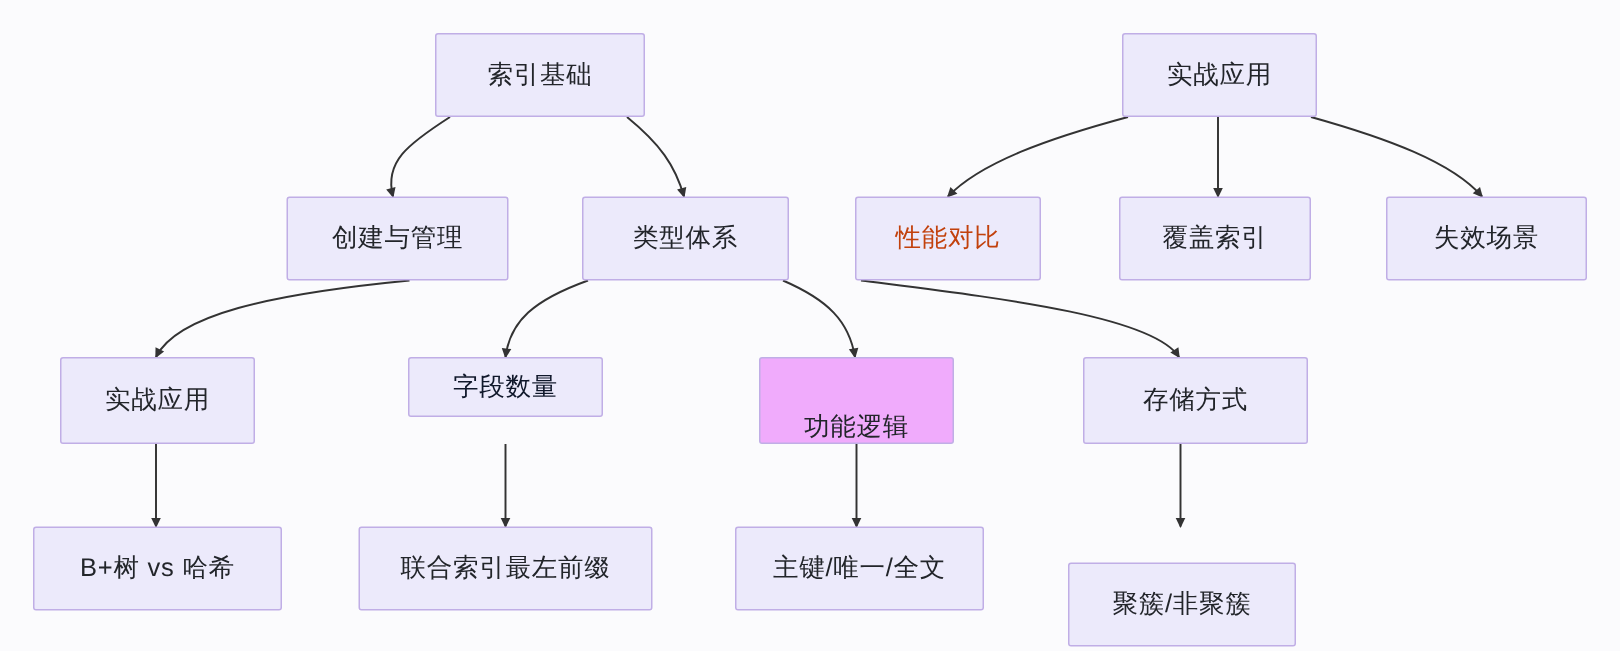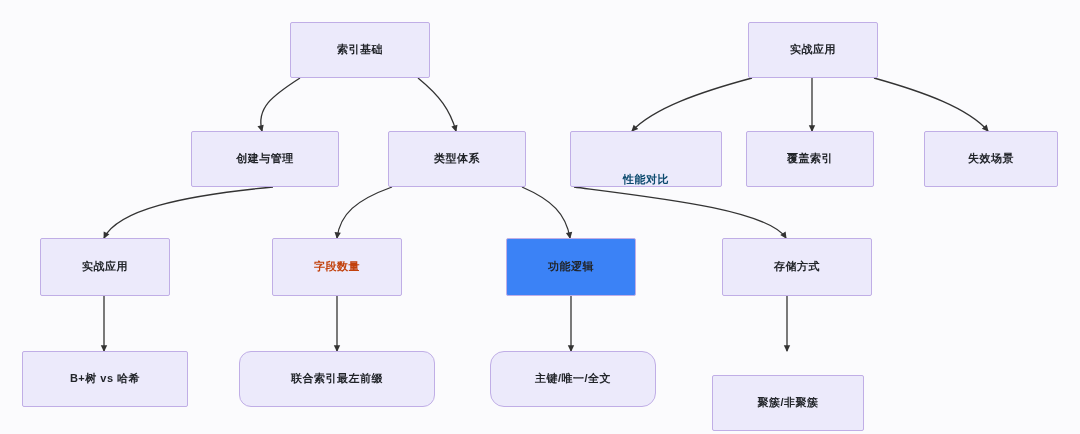--- a/index.html
+++ b/index.html
@@ -28,26 +28,25 @@
   .node {
     position: absolute;
     box-sizing: border-box;
     background: #eceafb;
     border: 1.4px solid #c0aee6;
     border-radius: 2px;
     display: flex;
     align-items: center;
     justify-content: center;
     color: #22252a;
-    font-size: 11px;
+    font-size: 17px;
     letter-spacing: 0.5px;
     line-height: 1.2;
     white-space: nowrap;
     z-index: 2;
-    font-weight: bold;
   }
   .node .label {
     display: block;
     text-align: center;
   }
 </style>
 </head>
 <body>
 
 <div id="canvas">
@@ -81,48 +80,48 @@
       </div>
       <div class="node" style="left: 748px; top: 22px; width: 130px; height: 56px; background: rgb(236, 234, 251); border-color: rgb(192, 174, 230); color: rgb(34, 37, 42);">
         <span class="label">实战应用</span>
       </div>
       <div class="node" style="left: 191px; top: 131px; width: 148px; height: 56px; background: rgb(236, 234, 251); border-color: rgb(192, 174, 230); color: rgb(34, 37, 42);">
         <span class="label">创建与管理</span>
       </div>
       <div class="node" style="left: 388px; top: 131px; width: 138px; height: 56px; background: rgb(236, 234, 251); border-color: rgb(192, 174, 230); color: rgb(34, 37, 42);">
         <span class="label">类型体系</span>
       </div>
-      <div class="node" style="left: 570px; top: 131px; width: 152px; height: 56px; background: rgb(236, 234, 251); border-color: rgb(192, 174, 230); color: #0c4a6e; align-items: flex-end;">
+      <div class="node" style="left: 570px; top: 131px; width: 124px; height: 56px; background: rgb(236, 234, 251); border-color: rgb(192, 174, 230); color: #c2410c;">
         <span class="label">性能对比</span>
       </div>
       <div class="node" style="left: 746px; top: 131px; width: 128px; height: 56px; background: rgb(236, 234, 251); border-color: rgb(192, 174, 230); color: rgb(34, 37, 42);">
         <span class="label">覆盖索引</span>
       </div>
       <div class="node" style="left: 924px; top: 131px; width: 134px; height: 56px; background: rgb(236, 234, 251); border-color: rgb(192, 174, 230); color: rgb(34, 37, 42);">
         <span class="label">失效场景</span>
       </div>
       <div class="node" style="left: 40px; top: 238px; width: 130px; height: 58px; background: rgb(236, 234, 251); border-color: rgb(192, 174, 230); color: rgb(34, 37, 42);">
         <span class="label">实战应用</span>
       </div>
-      <div class="node" style="left: 272px; top: 238px; width: 130px; height: 58px; background: rgb(236, 234, 251); border-color: rgb(192, 174, 230); color: #c2410c;">
+      <div class="node" style="left: 272px; top: 238px; width: 130px; height: 40px; background: rgb(236, 234, 251); border-color: rgb(192, 174, 230); color: #0f172a;">
         <span class="label">字段数量</span>
       </div>
-      <div class="node" style="left: 506px; top: 238px; width: 130px; height: 58px; background: #3b82f6; border-color: rgb(192, 174, 230); color: rgb(34, 37, 42);">
+      <div class="node" style="left: 506px; top: 238px; width: 130px; height: 58px; background: #f0abfc; border-color: rgb(192, 174, 230); color: rgb(34, 37, 42); align-items: flex-end;">
         <span class="label">功能逻辑</span>
       </div>
       <div class="node" style="left: 722px; top: 238px; width: 150px; height: 58px; background: rgb(236, 234, 251); border-color: rgb(192, 174, 230); color: rgb(34, 37, 42);">
         <span class="label">存储方式</span>
       </div>
       <div class="node" style="left: 22px; top: 351px; width: 166px; height: 56px; background: rgb(236, 234, 251); border-color: rgb(192, 174, 230); color: rgb(34, 37, 42);">
         <span class="label">B+树 vs 哈希</span>
       </div>
-      <div class="node" style="left: 239px; top: 351px; width: 196px; height: 56px; background: rgb(236, 234, 251); border-color: rgb(192, 174, 230); color: rgb(34, 37, 42); border-radius: 12px;">
+      <div class="node" style="left: 239px; top: 351px; width: 196px; height: 56px; background: rgb(236, 234, 251); border-color: rgb(192, 174, 230); color: rgb(34, 37, 42);">
         <span class="label">联合索引最左前缀</span>
       </div>
-      <div class="node" style="left: 490px; top: 351px; width: 166px; height: 56px; background: rgb(236, 234, 251); border-color: rgb(192, 174, 230); color: rgb(34, 37, 42); border-radius: 14px;">
+      <div class="node" style="left: 490px; top: 351px; width: 166px; height: 56px; background: rgb(236, 234, 251); border-color: rgb(192, 174, 230); color: rgb(34, 37, 42);">
         <span class="label">主键/唯一/全文</span>
       </div>
       <div class="node" style="left: 712px; top: 351px; width: 152px; height: 56px; background: rgb(236, 234, 251); border-color: rgb(192, 174, 230); color: rgb(34, 37, 42); margin-top: 24px;">
         <span class="label">聚簇/非聚簇</span>
       </div>
     </div>
 
 </div>
 
 </body></html>

